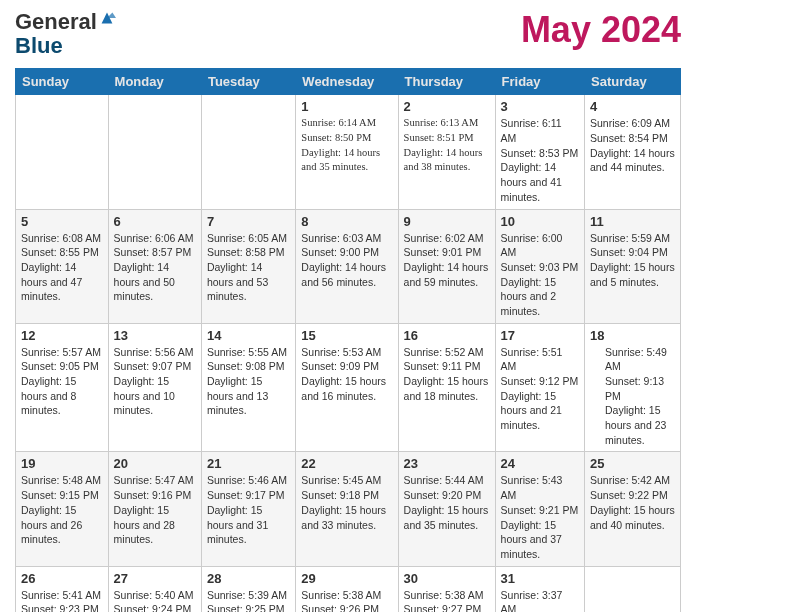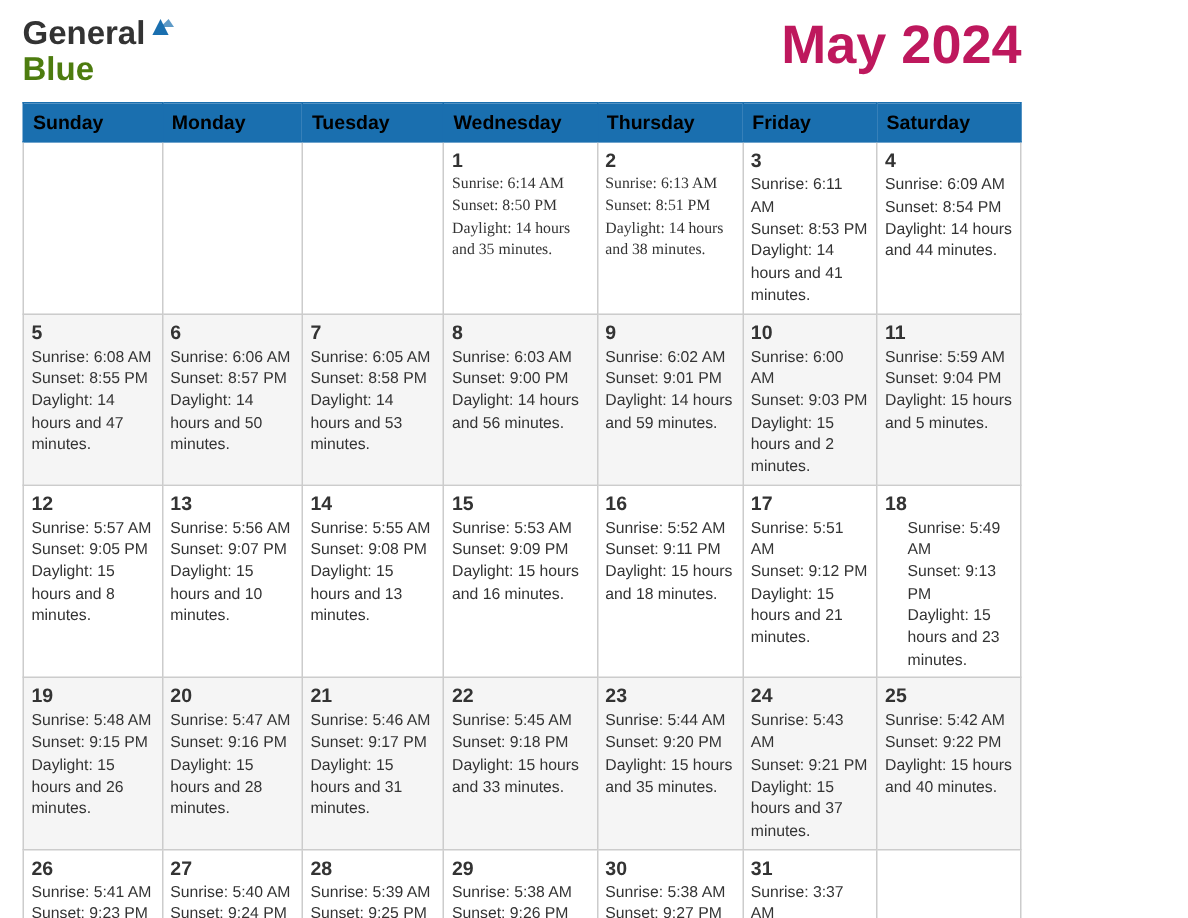--- a/index.html
+++ b/index.html
@@ -27,21 +27,21 @@
     }
     .logo-text {
       font-size: 22px;
       font-weight: bold;
       line-height: 1.1;
     }
     .logo-general {
       color: #333;
     }
     .logo-blue {
-      color: #4d7c0f;
+      color: #0c4a6e;
     }
     .logo-icon {
       width: 18px;
       height: 18px;
       margin-left: 2px;
     }
     .title-area {
       text-align: right;
     }
     .month-title {
@@ -54,21 +54,21 @@
       font-size: 16px;
       color: #555;
     }
     .calendar {
       width: 100%;
       border-collapse: collapse;
       font-size: 11px;
     }
     .calendar th {
       background: #1a6faf;
-      color: #000000;
+      color: #e5e5e5;
       text-align: left;
       padding: 5px 6px;
       font-size: 13px;
       font-weight: bold;
       border: 1px solid #1a6faf;
     }
     .calendar td {
       border: 1px solid #ccc;
       vertical-align: top;
       padding: 4px 5px;

